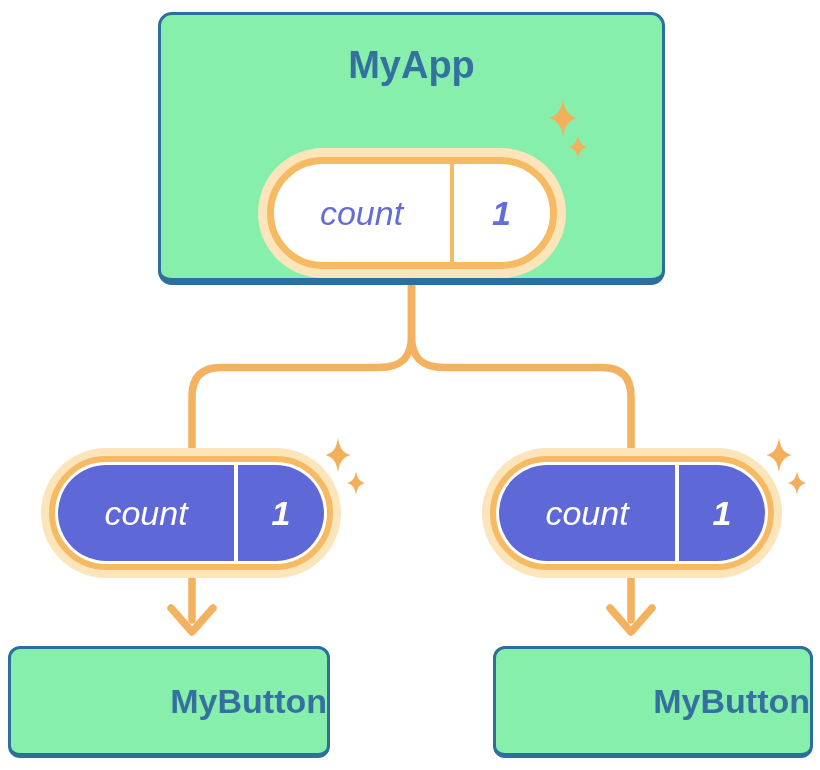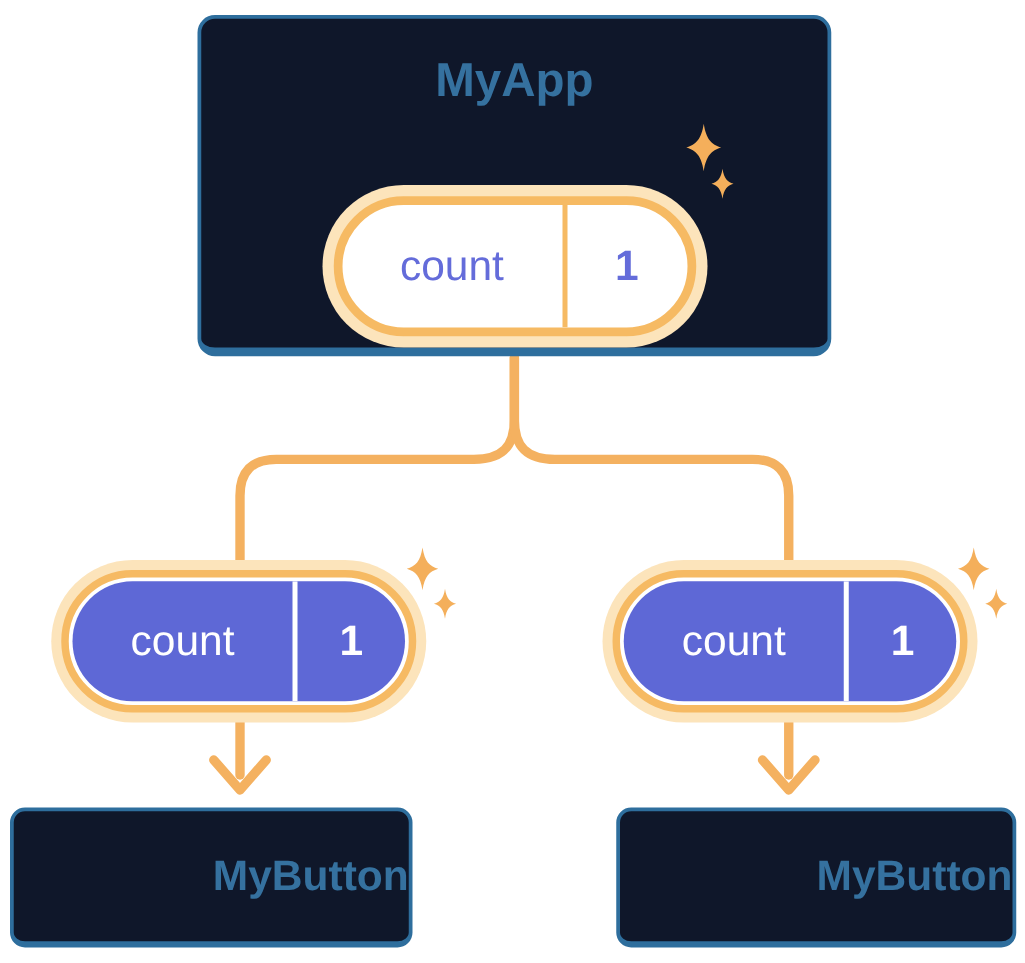--- a/index.html
+++ b/index.html
@@ -38,21 +38,21 @@
     stroke: var(--connector);
     stroke-width: 7.5;
     stroke-linecap: round;
     stroke-linejoin: round;
   }
   .sparkle-shape { fill: var(--sparkle); }
 
   .card {
     position: absolute;
     box-sizing: border-box;
-    background: #0f172a;
+    background: #86efac;
     border: 3px solid var(--card-border);
     border-radius: 14px;
     z-index: 1;
     gap: 36px;
   }
   .card-root {
     left: 158px; top: 12px;
     width: 507px; height: 273px;
     border-bottom-width: 7px;
     display: flex;
@@ -64,20 +64,21 @@
     font-size: 38px;
     line-height: 40px;
     font-weight: 600;
     color: var(--title-text);
   }
 
   .pill {
     box-sizing: border-box;
     background: var(--pill-halo);
     border-radius: 999px;
+    font-style: italic;
   }
   .pill-top {
     width: 308px; height: 136px;
     padding: 9px;
     margin-top: 27px;
   }
   .pill-bottom {
     position: absolute;
     width: 300px; height: 130px;
     padding: 8px;

